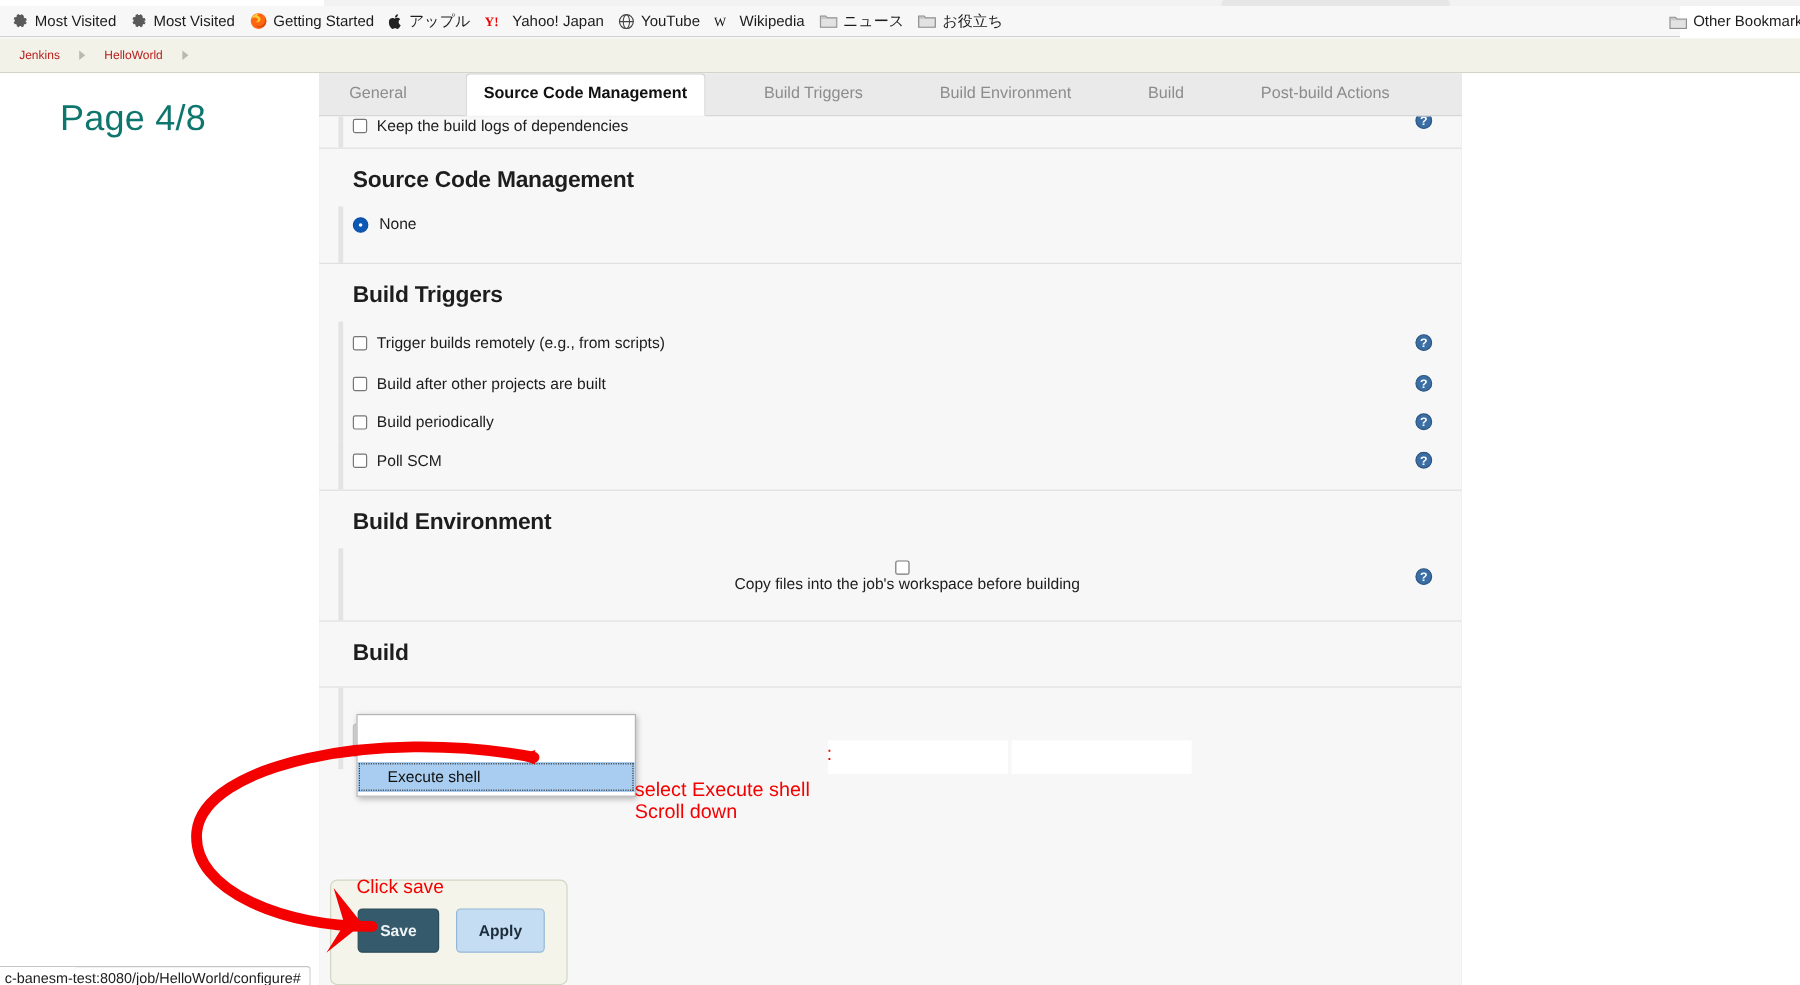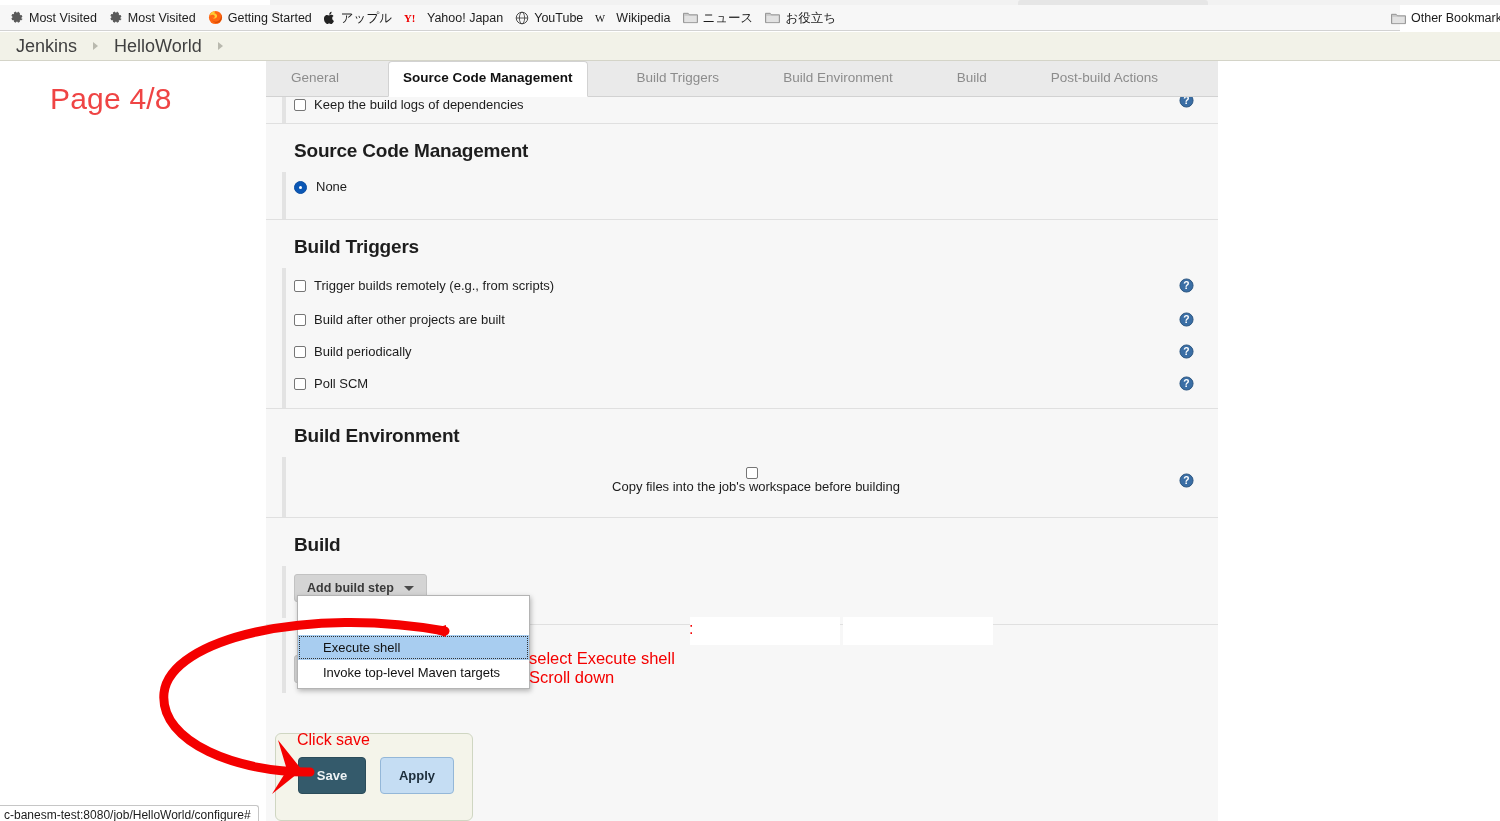--- a/index.html
+++ b/index.html
@@ -45,36 +45,36 @@
   
   .ico{display:inline-block;flex:0 0 auto;line-height:0;}
   .ico svg{display:block;}
 
   
   #breadcrumb-bar{
     position:absolute;left:0;top:32px;width:1500px;height:29px;
     background:#f2f2e8;border-bottom:1px solid #d4d4c8;
     display:flex;align-items:center;padding-left:10px;box-sizing:border-box;
   }
-  .crumb{font-size:18px;color:#404040;padding:0 6px;white-space:nowrap;}
+  .crumb{font-size:10px;color:#b91c1c;padding:0 6px;white-space:nowrap;}
   .crumb-sep{
     width:0;height:0;margin:0 10px;
     border-left:5px solid #b9b9ae;
     border-top:4px solid transparent;border-bottom:4px solid transparent;
   }
 
   
   #page-bg{
     position:absolute;left:0;top:61px;width:1500px;height:760px;background:#ffffff;
   }
 
   
   #page-counter{
     position:absolute;left:50px;top:82px;
-    font-size:30px;color:#ef4444;letter-spacing:.2px;
+    font-size:30px;color:#0f766e;letter-spacing:.2px;
     font-family:"Liberation Sans","DejaVu Sans",sans-serif;
   }
 
   
   #config-panel{
     position:absolute;left:266px;top:61px;width:952px;height:760px;
     background:#f7f7f7;border-left:1px solid #dcdcdc;border-right:1px solid #dcdcdc;
     box-sizing:border-box;
   }
   #tab-bar{
@@ -422,47 +422,39 @@
         <svg width="15" height="15" viewBox="0 0 16 16">
             <circle cx="8" cy="8" r="7" fill="#3a6ea5" stroke="#2c5580" stroke-width="1"></circle>
             <text x="8" y="12" text-anchor="middle" font-family="Liberation Sans, sans-serif" font-size="11" font-weight="bold" fill="#ffffff">?</text>
           </svg>
       </span>
     </div>
   </div>
 
   <div class="section-rule">
     <div class="sec-title">Build</div>
-    <div class="row" style="padding:8px 0 16px 28px;">
-      <span class="rowbar"></span>
-      <span class="jbtn">
-        <span>Add build step</span>
-        <span class="caret"></span>
-      </span>
-    </div>
   </div>
 
   <div class="section-rule" style="margin-top:6px;">
     <div class="row" style="padding:30px 0 10px 28px;">
       <span class="rowbar"></span>
       <span class="jbtn">
         <span>Add post-build action</span>
         <span class="caret"></span>
       </span>
     </div>
   </div>
 </div>
 
 <div id="white-patch"></div>
 <div id="white-patch2"></div>
 <div id="patch-colon">:</div>
 
 <div id="build-step-menu">
   <div class="menu-item selected">Execute shell</div>
-  <div class="menu-item">Invoke top-level Maven targets</div>
 </div>
 
 <div id="save-bar"></div>
 <div id="save-button">Save</div>
 <div id="apply-button">Apply</div>
 
 <div class="anno" id="anno-scroll">Scroll down</div>
 <div class="anno" id="anno-select">select Execute shell</div>
 <div class="anno" id="anno-click-save">Click save</div>
 

